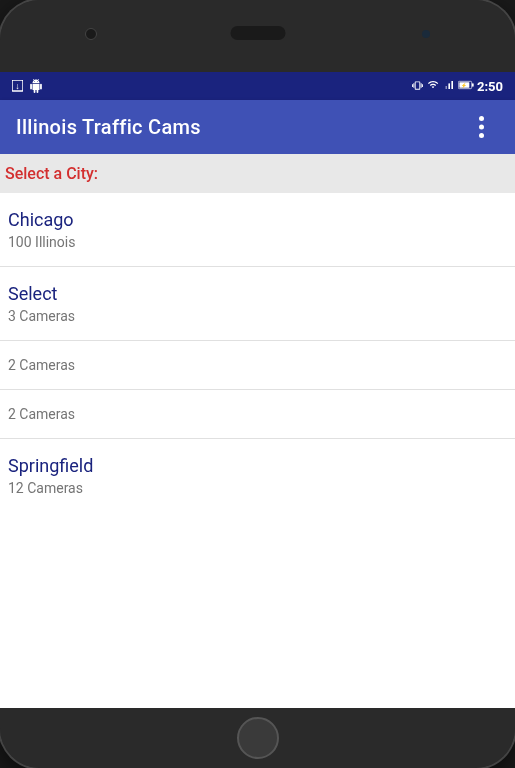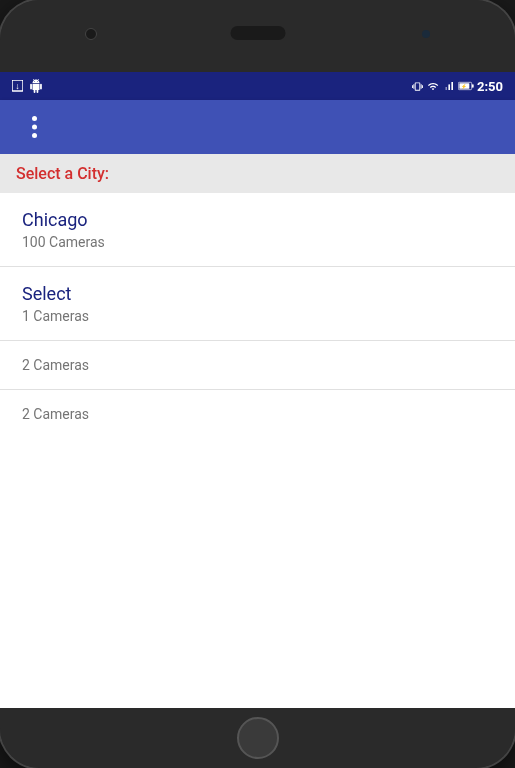--- a/index.html
+++ b/index.html
@@ -100,21 +100,21 @@
 
     .status-icon {
       color: white;
       font-size: 11px;
       display: flex;
       align-items: center;
     }
 
     .status-right {
       display: flex;
-      align-items: center;
+      align-items: flex-start;
       gap: 3px;
       color: white;
       font-size: 12px;
     }
 
     .status-time {
       font-weight: bold;
       font-size: 13px;
     }
 
@@ -145,39 +145,39 @@
       display: flex;
       align-items: center;
       justify-content: center;
       width: 36px;
       height: 36px;
     }
 
     
     .section-header {
       background: #e8e8e8;
-      padding: 10px 16px;
+      padding: 10px 5px;
       flex-shrink: 0;
     }
 
     .section-header-text {
       color: #d32f2f;
       font-size: 16px;
       font-weight: 500;
     }
 
     
     .city-list {
       background: white;
       flex: 1;
       overflow-y: auto;
     }
 
     .city-item {
-      padding: 16px 22px;
+      padding: 16px 8px;
       border-bottom: 1px solid #e0e0e0;
       cursor: pointer;
       background: white;
     }
 
     .city-item:last-child {
       border-bottom: none;
     }
 
     .city-name {
@@ -267,47 +267,52 @@
             <rect x="2" y="2" width="15" height="8" rx="0.5" fill="white"></rect>
             <rect x="21" y="3.5" width="2.5" height="5" rx="1" fill="white"></rect>
             <text x="9" y="9" font-size="7" fill="#1a237e" font-family="Arial" font-weight="bold" text-anchor="middle">⚡</text>
           </svg>
         </span>
         <span class="status-time">2:50</span>
       </div>
     </div>
 
     <div class="app-bar">
+      <span class="app-bar-title">Illinois Traffic Cams</span>
       <div class="app-bar-menu">
         <svg width="5" height="22" viewBox="0 0 5 22" fill="white">
           <circle cx="2.5" cy="2.5" r="2.5"></circle>
           <circle cx="2.5" cy="11" r="2.5"></circle>
           <circle cx="2.5" cy="19.5" r="2.5"></circle>
         </svg>
       </div>
     </div>
 
     <div class="section-header">
       <span class="section-header-text">Select a City:</span>
     </div>
 
     <div class="city-list" id="city-list-container">
     <div class="city-item">
           <div class="city-name">Chicago</div>
-          <div class="city-cameras">100 Cameras</div>
+          <div class="city-cameras">100 Illinois</div>
         </div>
         <div class="city-item">
           <div class="city-name">Select</div>
-          <div class="city-cameras">1 Cameras</div>
+          <div class="city-cameras">3 Cameras</div>
         </div>
         <div class="city-item">
           <div class="city-cameras">2 Cameras</div>
         </div>
         <div class="city-item">
           <div class="city-cameras">2 Cameras</div>
+        </div>
+        <div class="city-item">
+          <div class="city-name">Springfield</div>
+          <div class="city-cameras">12 Cameras</div>
         </div>
       </div>
 
   </div>
 
   <div class="phone-bottom-bezel">
     <div class="phone-home-button"></div>
   </div>
 
 </div>

